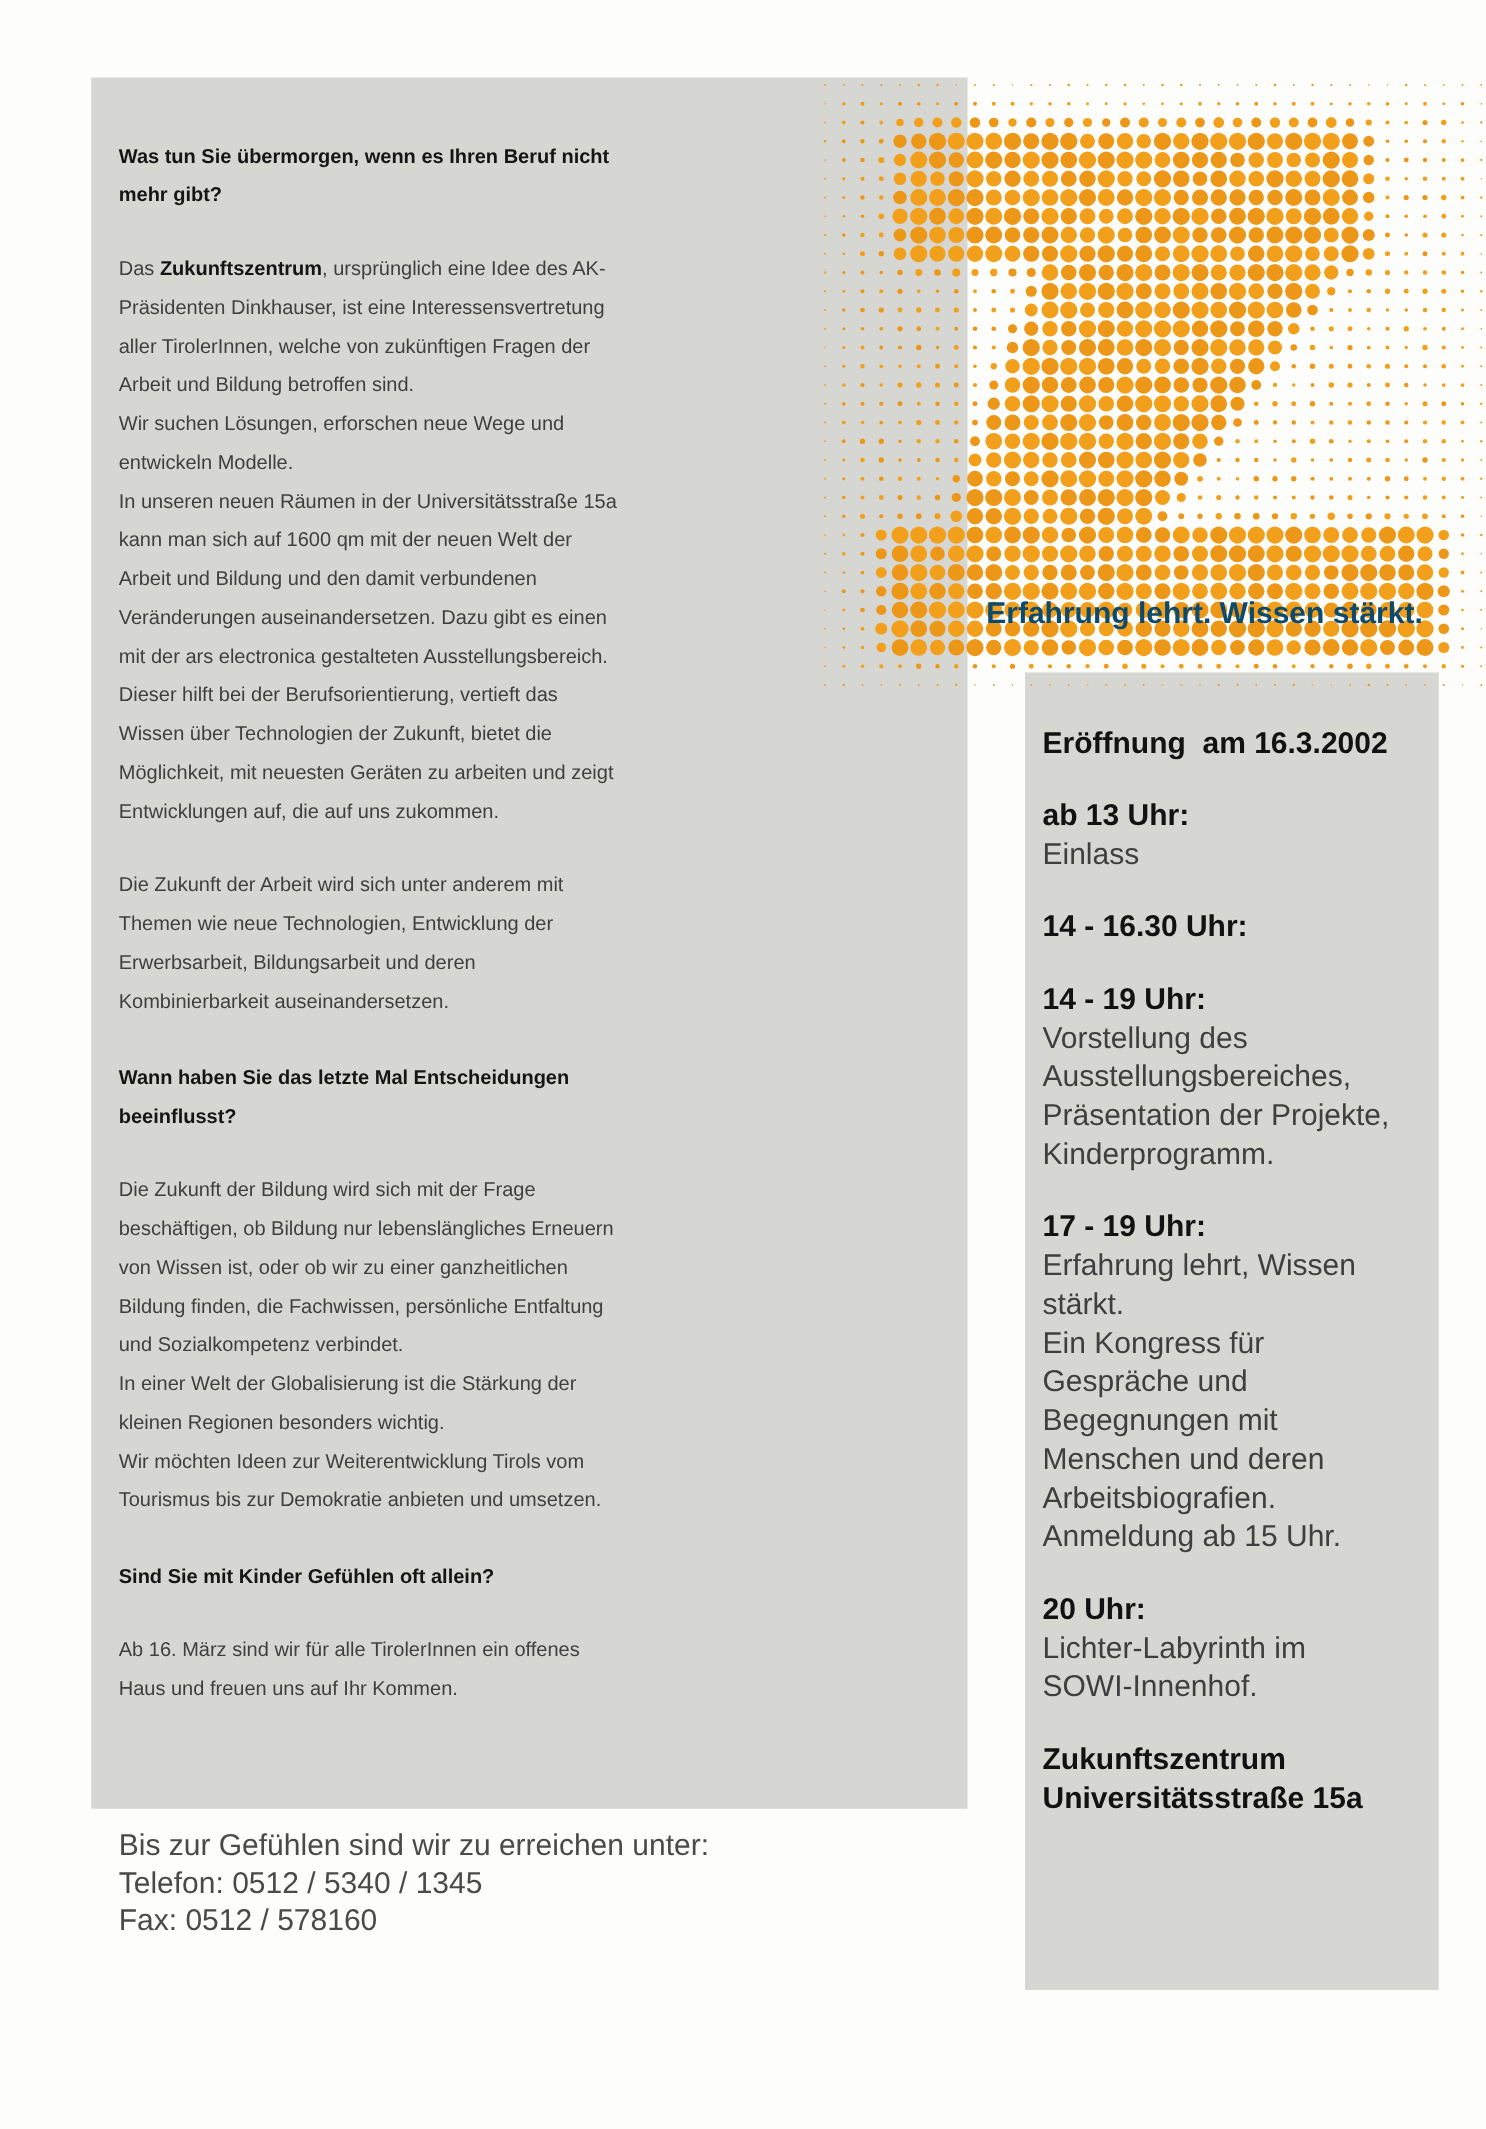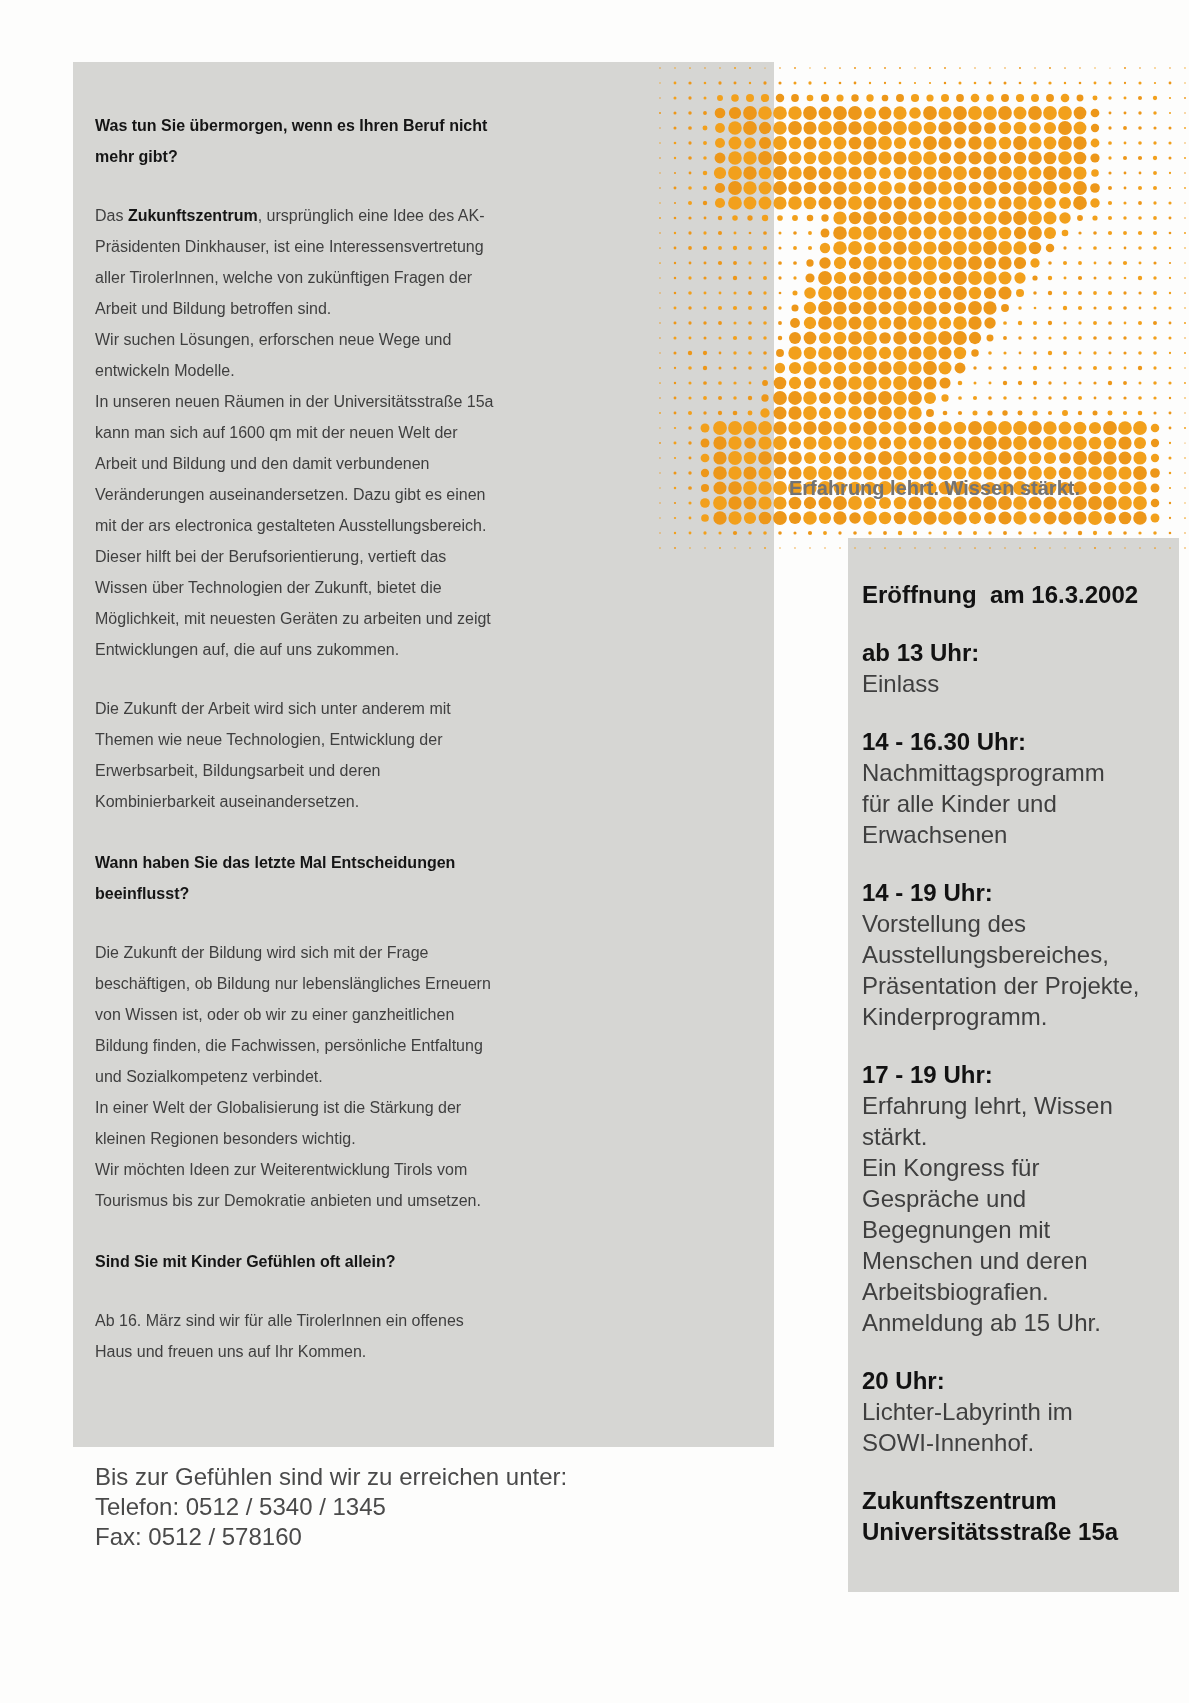--- a/index.html
+++ b/index.html
@@ -29,27 +29,27 @@
     position:absolute;left:95px;top:1462px;
     font-size:24px;line-height:30px;color:#4a4a4a;z-index:1;
   }
 
   
   #halftone{position:absolute;left:652px;top:58px;z-index:2;}
 
   
   #slogan{
     position:absolute;left:789px;top:477px;z-index:3;
-    font-size:20px;font-weight:bold;color:#737373;
+    font-size:24px;font-weight:bold;color:#0c4a6e;
     white-space:pre;letter-spacing:0px;
   }
 
   
   #sidebar{
-    left:848px;top:538px;width:331px;height:1054px;
+    left:820px;top:538px;width:331px;height:1054px;
     box-sizing:border-box;
     padding:41px 8px 0 14px;
     font-size:24px;line-height:31px;color:#3f3f3f;
   }
   #sidebar .title{font-weight:bold;color:#121212;white-space:pre;margin:0;}
   .item{margin-top:27px;}
   .item .time{font-weight:bold;color:#121212;}
   .item .desc{white-space:pre-line;}
   #sidebar .footer{margin-top:27px;font-weight:bold;color:#121212;white-space:pre-line;}
 </style>
@@ -102,23 +102,20 @@
 
 <div id="sidebar" class="panel">
   <div class="title">Eröffnung  am 16.3.2002</div>
 
   <div class="item">
     <div class="time">ab 13 Uhr:</div>
     <div class="desc">Einlass</div>
   </div>
   <div class="item">
     <div class="time">14 - 16.30 Uhr:</div>
-    <div class="desc">Nachmittagsprogramm
-für alle Kinder und
-Erwachsenen</div>
   </div>
   <div class="item">
     <div class="time">14 - 19 Uhr:</div>
     <div class="desc">Vorstellung des
 Ausstellungsbereiches,
 Präsentation der Projekte,
 Kinderprogramm.</div>
   </div>
   <div class="item">
     <div class="time">17 - 19 Uhr:</div>

